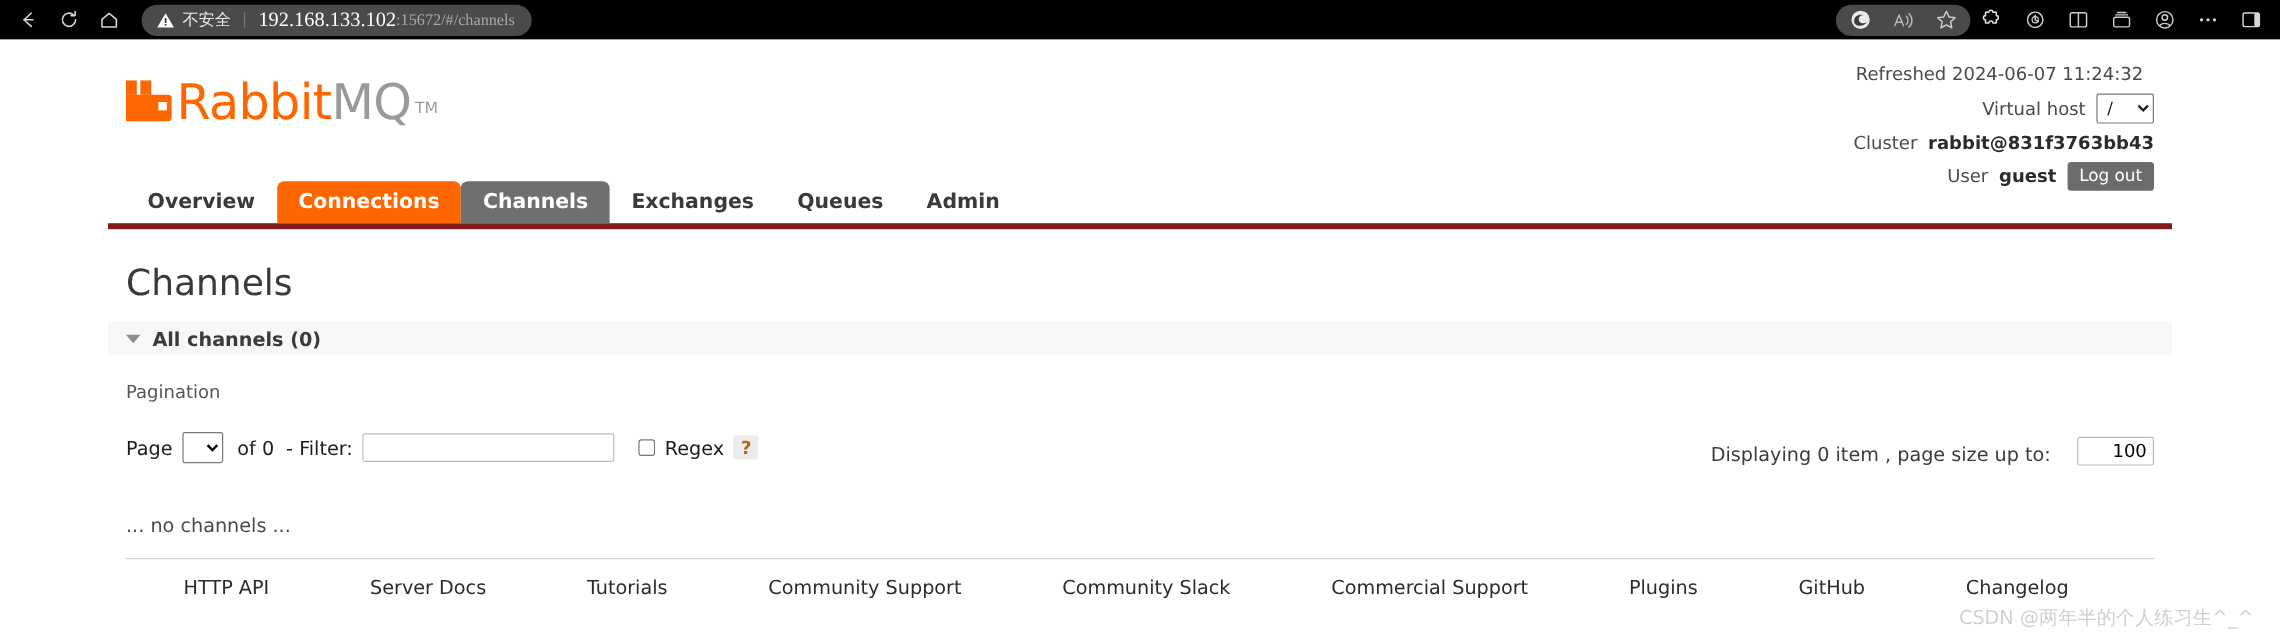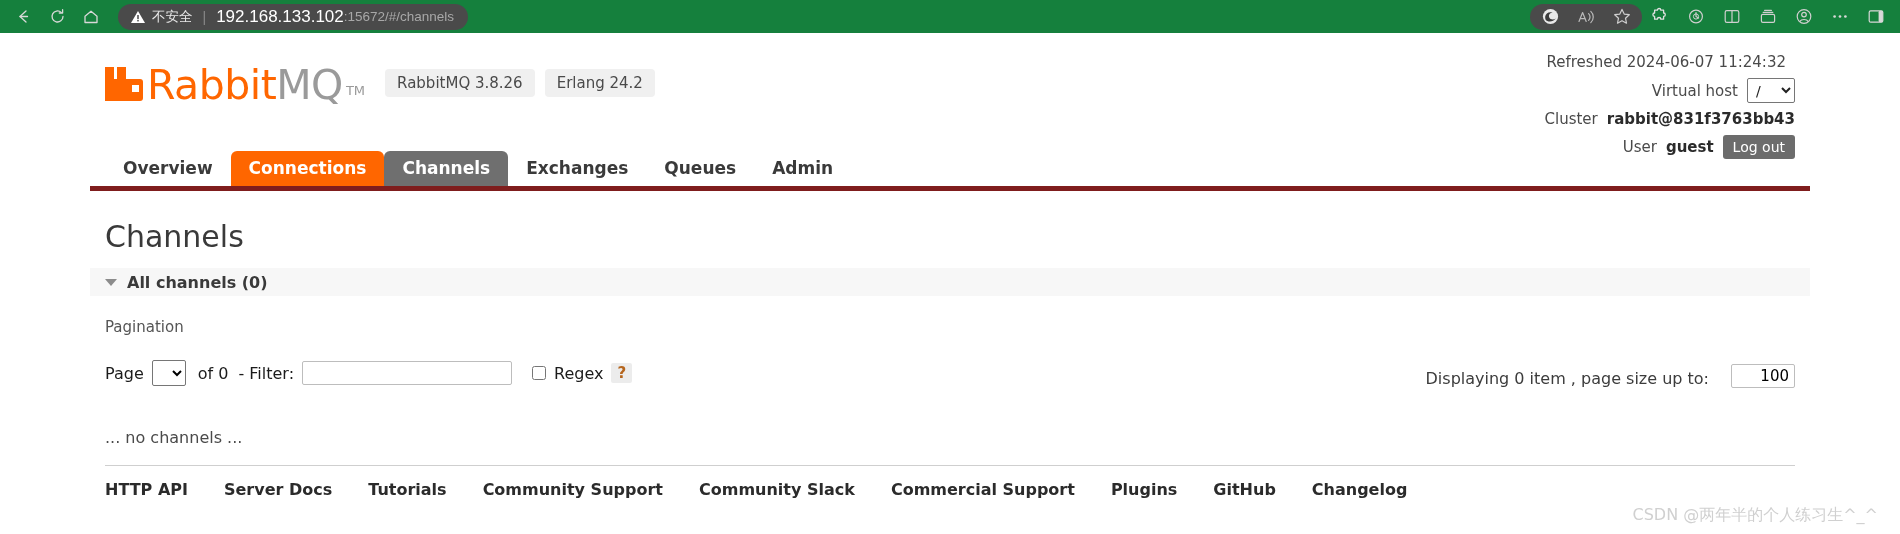--- a/index.html
+++ b/index.html
@@ -8,25 +8,26 @@
     background: #ffffff;
     font-family: "Liberation Sans", sans-serif;
     overflow: hidden;
   }
 
   
   .browser-bar {
     position: relative;
     width: 1900px;
     height: 33px;
-    background: #15803d;
+    background: #000000;
     display: flex;
     align-items: center;
     box-sizing: border-box;
     padding: 0 6px;
+    font-family: Liberation Serif, serif;
   }
   .nav-btn {
     width: 34px; height: 28px;
     display: flex; align-items: center; justify-content: center;
     border-radius: 4px;
     flex: 0 0 auto;
   }
   .nav-btn svg { display:block; }
 
   .addr-pill {
@@ -352,26 +353,27 @@
     margin-left: 15px;
     margin-right: 15px;
     border-top: 1px solid #cfcfcf;
     padding-top: 14px;
     display: flex;
     align-items: center;
   }
   .footer a {
     font-family: "DejaVu Sans", sans-serif;
     font-size: 16px;
-    font-weight: bold;
+    font-weight: normal;
     color: #2b2b2b;
     text-decoration: none;
     margin-right: 36px;
     white-space: nowrap;
     cursor: pointer;
+    margin-left: 48px;
   }
 
   .watermark {
     position: absolute;
     right: 22px;
     bottom: 8px;
     color: #d0d0d0;
     font-size: 16px;
     font-family: "DejaVu Sans", sans-serif;
     white-space: nowrap;
@@ -502,24 +504,20 @@
       <div class="logo-row">
         <div class="logo-mark">
           <div class="b1"></div>
             <div class="b2"></div>
             <div class="body"></div>
             <div class="dot"></div>
         </div>
         <div class="logo-text"><span class="o">Rabbit</span><span class="g">MQ</span></div>
         <div class="logo-tm">TM</div>
 
-        <div class="ver-badges">
-          <span class="badge">RabbitMQ 3.8.26</span>
-          <span class="badge">Erlang 24.2</span>
-        </div>
       </div>
 
       <div class="top-right">
         <div class="tr-row">
           <span class="tr-label">Refreshed 2024-06-07 11:24:32</span>
         </div>
         <div class="tr-row">
           <span class="tr-label">Virtual host</span>
           <select class="tr-select sel-vhost">
             <option>/</option>

